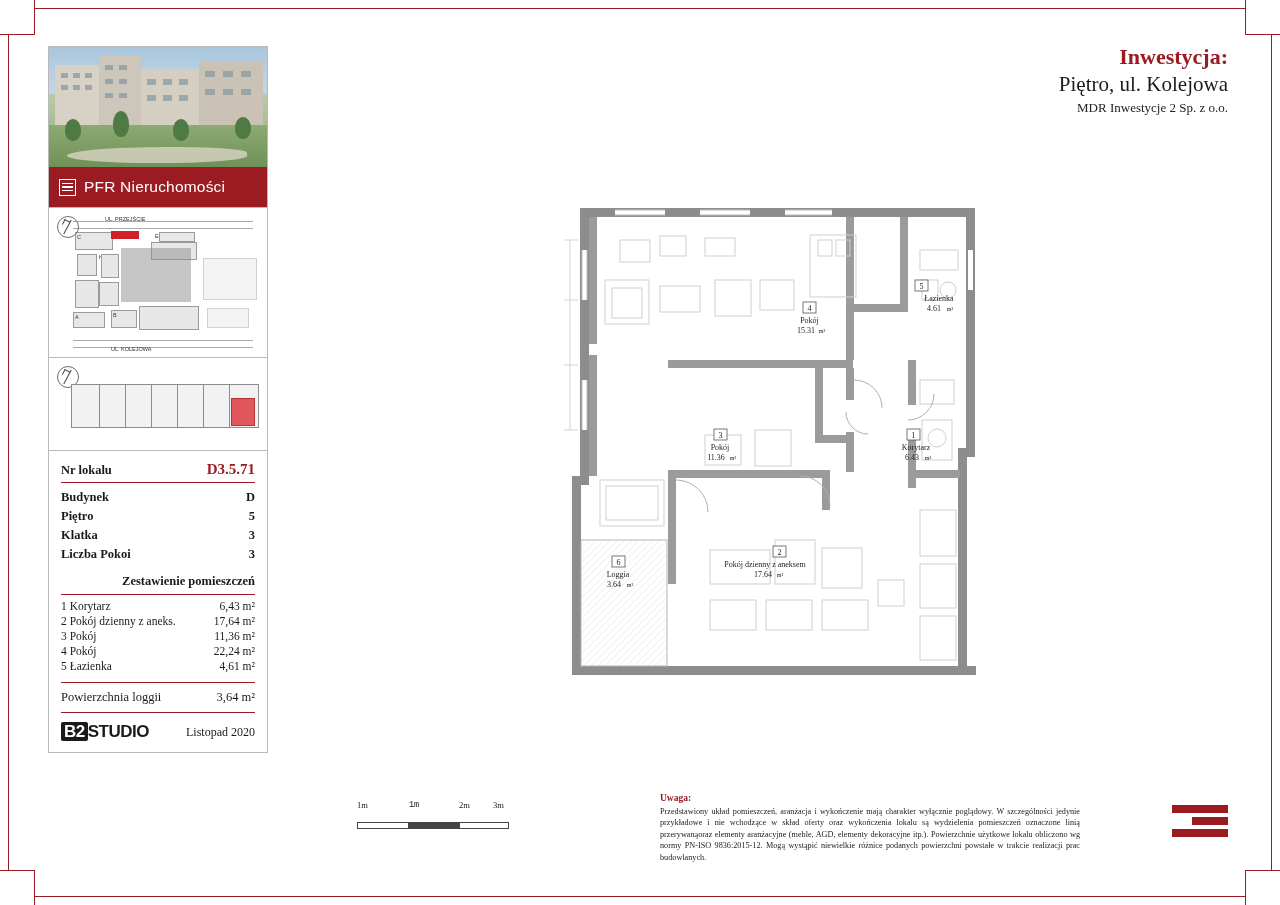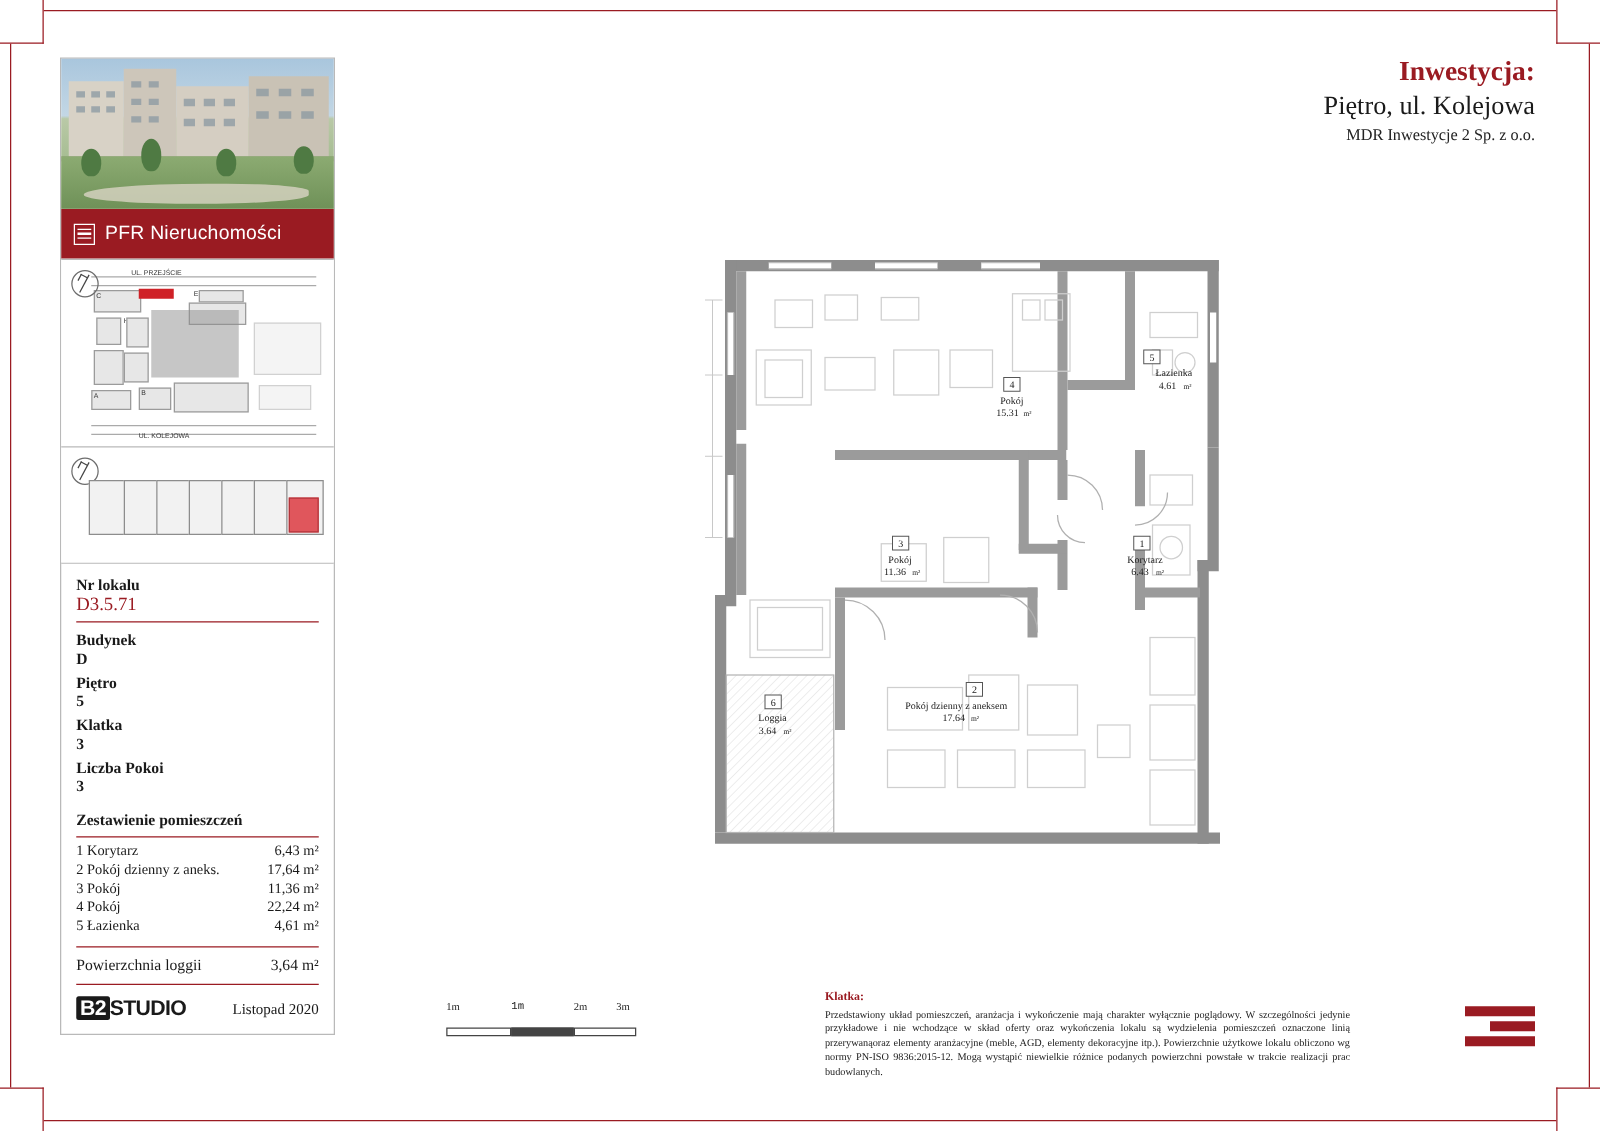--- a/index.html
+++ b/index.html
@@ -17,21 +17,21 @@
   }
   .corner.tl{left:0;top:0;border-right:1px solid #9a1b22;border-bottom:1px solid #9a1b22;}
   .corner.bl{left:0;bottom:0;border-right:1px solid #9a1b22;border-top:1px solid #9a1b22;}
   .corner.tr{right:0;top:0;border-left:1px solid #9a1b22;border-bottom:1px solid #9a1b22;}
   .corner.br{right:0;bottom:0;border-left:1px solid #9a1b22;border-top:1px solid #9a1b22;}
   .corner.tl:after,.corner.bl:after{content:"";}
 
   
   .left-card{
     position:absolute;left:48px;top:46px;width:220px;
-    border:1px solid #b9b9b9;box-sizing:border-box;background:#fff;
+    border:1px solid #b9b9b9;box-sizing:border-box;background:#fff;text-align:right;
   }
   .photo{
     height:120px;width:100%;position:relative;overflow:hidden;
     background:linear-gradient(#a9c6dd 0%,#c3d7e5 38%,#b9c9a7 40%,#8fae78 100%);
   }
   .photo .bld{position:absolute;background:#cfc9bf;}
   .photo .b1{left:6px;top:18px;width:44px;height:62px;background:#d8d2c6;}
   .photo .b2{left:50px;top:8px;width:42px;height:72px;background:#cdc6ba;}
   .photo .b3{left:92px;top:22px;width:58px;height:58px;background:#d5cec2;}
   .photo .b4{left:150px;top:14px;width:64px;height:66px;background:#c9c2b5;}
@@ -74,25 +74,25 @@
   .sitemap .lbl{position:absolute;font-size:5.5px;font-family:"Liberation Sans",sans-serif;color:#333;}
 
   .floor-box{
     border-top:1px solid #b9b9b9;height:92px;position:relative;background:#fff;
   }
   .floorplan{position:absolute;left:22px;top:26px;right:10px;height:46px;}
   .floorplan .u{position:absolute;top:0;height:42px;border:.7px solid #8d8d8d;background:#f2f2f2;}
   .floorplan .hlu{position:absolute;background:#e0565c;border:.7px solid #b3353b;}
 
   .info{padding:8px 12px 0 12px;border-top:1px solid #b9b9b9;}
-  .info-row{display:flex;justify-content:space-between;align-items:baseline;font-size:12.5px;padding:2px 0;flex-direction:column;}
+  .info-row{display:flex;justify-content:space-between;align-items:baseline;font-size:12.5px;padding:2px 0;}
   .info-row.head{padding-bottom:4px;border-bottom:1px solid #9a1b22;margin-bottom:5px;}
   .info-row .k{font-weight:bold;}
   .info-row .v{font-weight:bold;}
-  .lok-val{color:#9a1b22;font-size:15px;font-weight:normal;}
+  .lok-val{color:#9a1b22;font-size:15px;font-weight:bold;}
   .sub-title{font-weight:bold;font-size:12.5px;margin:10px 0 4px;border-bottom:1px solid #9a1b22;padding-bottom:5px;}
   .room-row{display:flex;justify-content:space-between;font-size:11.5px;line-height:15px;}
   .room-row .rn{white-space:nowrap;}
   .total{
     margin-top:10px;border-top:1px solid #9a1b22;padding-top:7px;
     display:flex;justify-content:space-between;align-items:flex-start;
   }
   .total .t-lab{color:#9a1b22;font-weight:bold;font-size:12.5px;line-height:14px;}
   .total .t-val{font-weight:bold;font-size:12.5px;}
   .loggia{
@@ -474,21 +474,21 @@
     <span style="left:136px;">3m</span>
   </div>
   <div class="bar">
     <div class="seg" style="left:0;width:52px;"></div>
     <div class="seg fill" style="left:52px;width:50px;"></div>
     <div class="seg" style="left:102px;width:50px;"></div>
   </div>
 </div>
 
 <div class="note">
-  <div class="nt-title">Klatka:</div>
+  <div class="nt-title">Uwaga:</div>
   <p>Przedstawiony układ pomieszczeń, aranżacja i wykończenie mają charakter wyłącznie poglądowy. W szczególności jedynie przykładowe i nie wchodzące w skład oferty oraz wykończenia lokalu są wydzielenia pomieszczeń oznaczone linią przerywanąoraz elementy aranżacyjne (meble, AGD, elementy dekoracyjne itp.). Powierzchnie użytkowe lokalu obliczono wg normy PN-ISO 9836:2015-12. Mogą wystąpić niewielkie różnice podanych powierzchni powstałe w trakcie realizacji prac budowlanych.</p>
 </div>
 
 <div class="pfr-mark">
   <i style="top:2px;width:56px;"></i>
   <i style="top:14px;width:36px;"></i>
   <i style="top:26px;width:56px;"></i>
 </div>
 
 </body></html>

